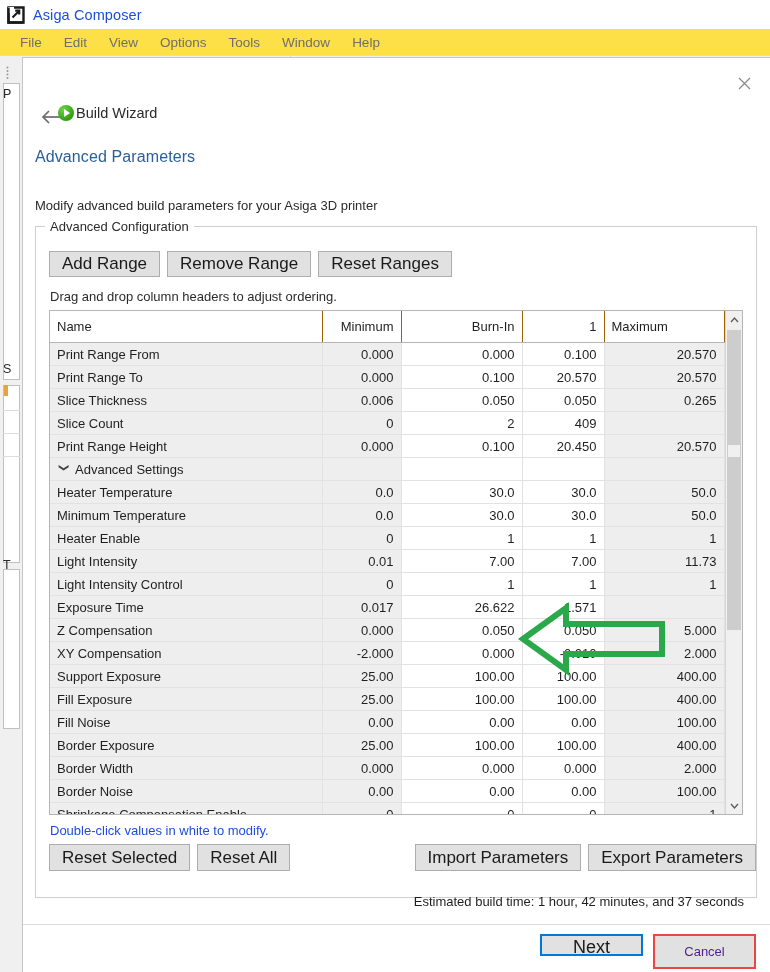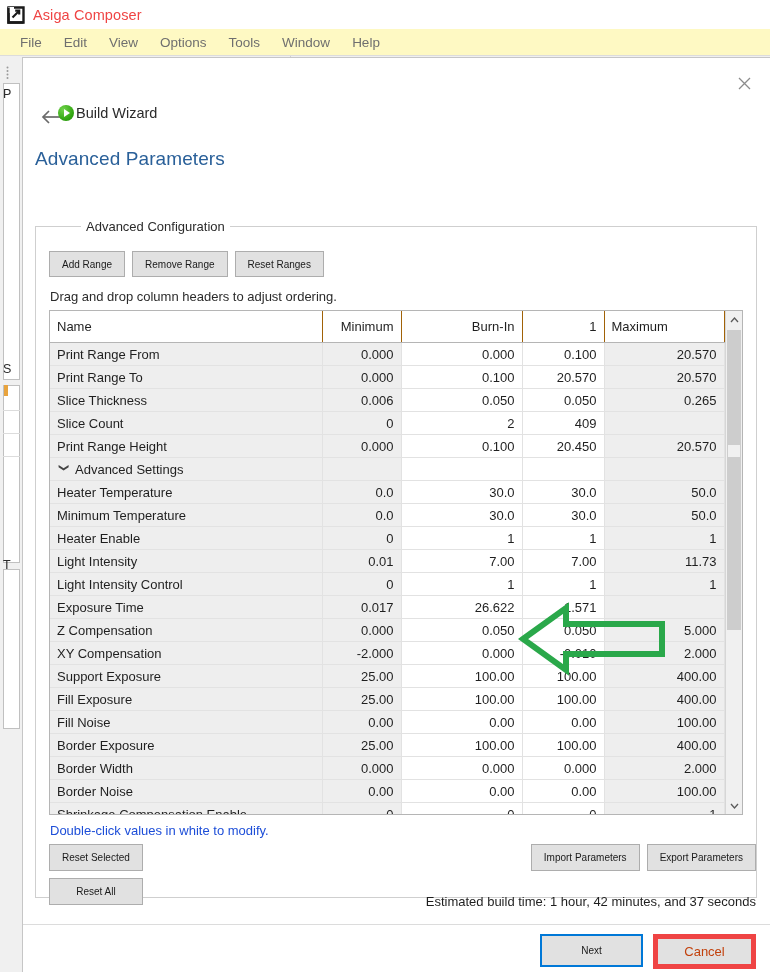--- a/index.html
+++ b/index.html
@@ -12,25 +12,25 @@
   #root { position: relative; width: 770px; height: 972px; background: #ffffff; }
 
   
   .app-titlebar {
     position: absolute; left: 0; top: 0; width: 770px; height: 29px;
     background: #ffffff;
     display: flex; align-items: center; gap: 8px; padding-left: 7px;
     box-sizing: border-box;
   }
   .app-logo { width: 18px; height: 18px; position: relative; flex: 0 0 auto; }
-  .app-title { font-size: 14.5px; color: #ef4444; letter-spacing: .1px; }
+  .app-title { font-size: 14.5px; color: #1d4ed8; letter-spacing: .1px; }
 
   .app-menubar {
     position: absolute; left: 0; top: 29px; width: 770px; height: 26px;
-    background: #fef9c3; display: flex; align-items: center;
+    background: #fde047; display: flex; align-items: center;
     padding-left: 9px; box-sizing: border-box; gap: 0px;
   }
   .menu-item {
     font-size: 13.5px; color: #6f6f6f; padding: 2px 11px; cursor: default;
   }
 
   
   .app-toolstrip {
     position: absolute; left: 0; top: 55px; width: 770px; height: 6px;
     background: #f0f0f0; border-top: 1px solid #dcdcdc;
@@ -84,41 +84,41 @@
     display: inline-flex; align-items: center; justify-content: center; flex: 0 0 auto;
   }
   .play-badge::after {
     content: ""; width: 0; height: 0; margin-left: 2px;
     border-left: 6px solid #ffffff;
     border-top: 4px solid transparent; border-bottom: 4px solid transparent;
   }
 
   .page-title {
     position: absolute; left: 12px; top: 90px;
-    font-size: 19px; color: #2a6099; font-weight: normal; letter-spacing: .1px;
+    font-size: 16px; color: #2a6099; font-weight: normal; letter-spacing: .1px;
   }
   .page-subtitle {
     position: absolute; left: 12px; top: 140px;
     font-size: 13px; color: #2b2b2b;
   }
 
   
   .groupbox {
     position: absolute; left: 12px; top: 168px; width: 722px; height: 672px;
     border: 1px solid #cfcfcf; box-sizing: border-box;
   }
   .groupbox-title {
     position: absolute; left: 22px; top: 161px; background: #ffffff;
-    padding: 0 5px; font-size: 13px; color: #2b2b2b; margin-left: 36px;
+    padding: 0 5px; font-size: 13px; color: #2b2b2b;
   }
 
   .btn {
     font-family: "Liberation Sans", sans-serif;
     background: #e1e1e1; border: 1px solid #adadad; color: #1a1a1a;
-    font-size: 10px; padding: 5px 11px; cursor: pointer; box-sizing: border-box;
+    font-size: 17px; padding: 5px 11px; cursor: pointer; box-sizing: border-box;
   }
 
   .range-btns { position: absolute; left: 26px; top: 193px; display: flex; gap: 7px; }
   .range-btns .btn { height: 26px; padding: 0 12px; }
 
   .hint-drag {
     position: absolute; left: 27px; top: 231px; font-size: 13px; color: #2b2b2b;
   }
 
   
@@ -167,40 +167,40 @@
     position: absolute; left: 1px; top: 19px; width: 14px; height: 300px;
     background: #cdcdcd; cursor: pointer;
   }
   .vscroll .thumb::after {
     content: ""; position: absolute; left: 1px; top: 115px; width: 12px; height: 12px;
     background: #f0f0f0;
   }
 
   
   .hint-dblclick { position: absolute; left: 27px; top: 765px; font-size: 13px; color: #1d4ed8; }
-  .btn-row-left { position: absolute; left: 26px; top: 786px; display: flex; gap: 7px; flex-direction: column; }
+  .btn-row-left { position: absolute; left: 26px; top: 786px; display: flex; gap: 7px; }
   .btn-row-right { position: absolute; right: 14px; top: 786px; display: flex; gap: 7px; }
   .btn-row-left .btn, .btn-row-right .btn { height: 27px; padding: 0 12px; }
 
   .est-time {
-    position: absolute; right: 14px; top: 836px; font-size: 13px; color: #1f1f1f;
+    position: absolute; right: 26px; top: 836px; font-size: 13px; color: #1f1f1f;
   }
 
   .dlg-footer-sep {
     position: absolute; left: 0; top: 866px; width: 748px; height: 1px; background: #dcdcdc;
   }
   .footer-btns { position: absolute; right: 14px; top: 876px; display: flex; gap: 10px; }
   .btn-next {
-    width: 103px; height: 33px; background: #e1e1e1;
-    border: 2px solid #0078d7; color: #1a1a1a; font-size: 10px; cursor: pointer;
+    width: 103px; height: 22px; background: #e1e1e1;
+    border: 2px solid #0078d7; color: #1a1a1a; font-size: 18px; cursor: pointer;
     font-family: "Liberation Sans", sans-serif;
   }
   .btn-cancel {
     width: 103px; height: 35px; background: #e1e1e1;
-    border: 5px solid #ef4444; color: #c2410c; font-size: 13px; cursor: pointer;
+    border: 2px solid #ef4444; color: #4c1d95; font-size: 13px; cursor: pointer;
     font-family: "Liberation Sans", sans-serif;
   }
 
   
   .annot-arrow {
     position: absolute; left: 518px; top: 600px; width: 150px; height: 78px;
     pointer-events: none;
   }
 </style>
 </head>
@@ -271,20 +271,21 @@
         <path d="M9 2 L3 8 L9 14" fill="none" stroke="#6a6a6a" stroke-width="1.7"></path>
       </svg>
     </div>
 
     <div class="wizard-crumb" style="left:35px;">
       <span class="play-badge"></span>
       <span>Build Wizard</span>
     </div>
 
     <div class="page-title">Advanced Parameters</div>
+    <div class="page-subtitle">Modify advanced build parameters for your Asiga 3D printer</div>
 
     <div class="groupbox"></div>
     <div class="groupbox-title">Advanced Configuration</div>
 
     <div class="range-btns">
       <button class="btn">Add Range</button>
       <button class="btn">Remove Range</button>
       <button class="btn">Reset Ranges</button>
     </div>
 

